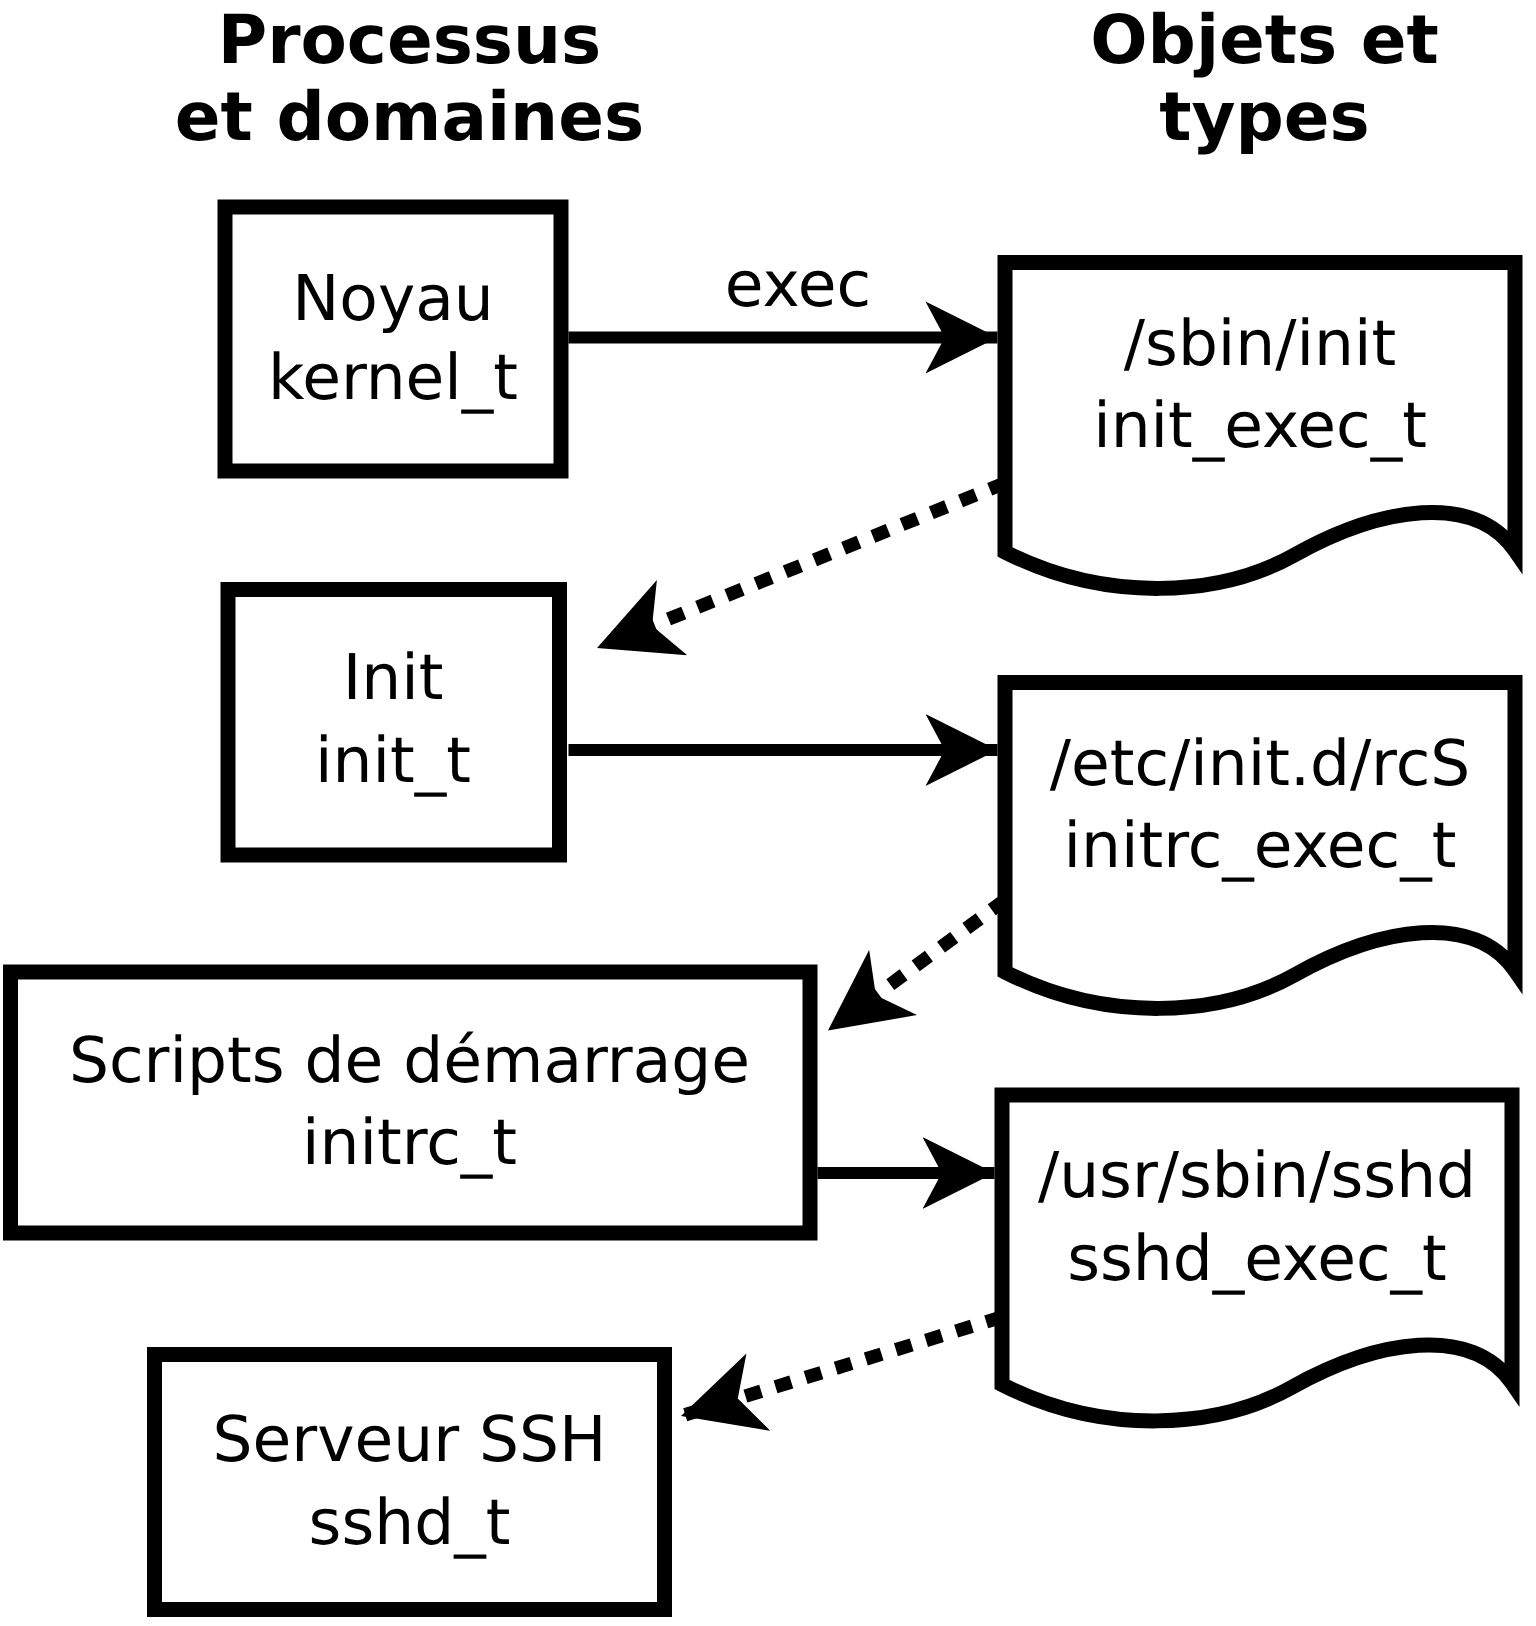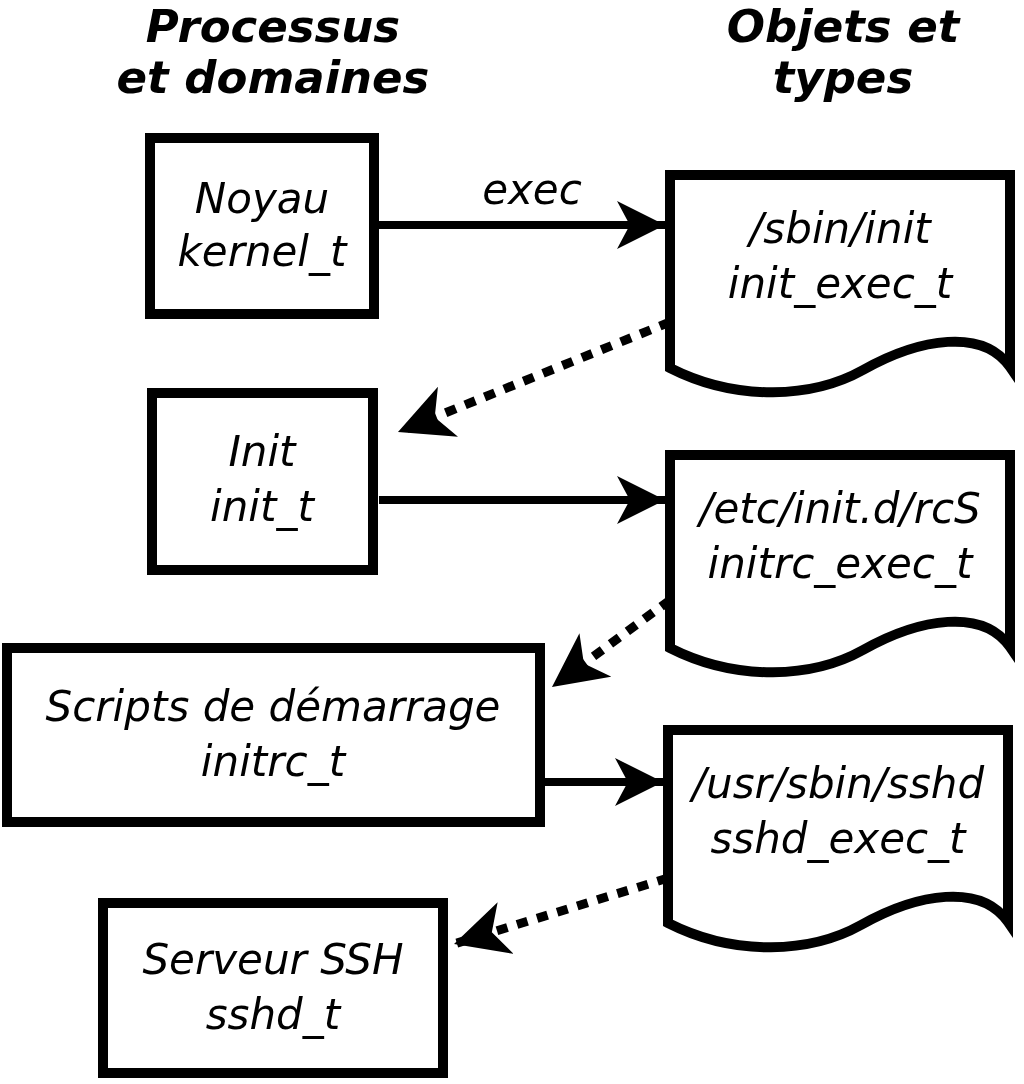--- a/index.html
+++ b/index.html
@@ -6,21 +6,20 @@
     margin: 0;
     padding: 0;
     background: #ffffff;
   }
   .stage {
     position: relative;
     width: 1024px;
     height: 1084px;
     background: #ffffff;
     overflow: hidden;
-    font-style: italic;
   }
   svg {
     display: block;
   }
   .hdr {
     font-family: "DejaVu Sans", "Liberation Sans", sans-serif;
     font-size: 45px;
     font-weight: bold;
     fill: #000000;
   }

